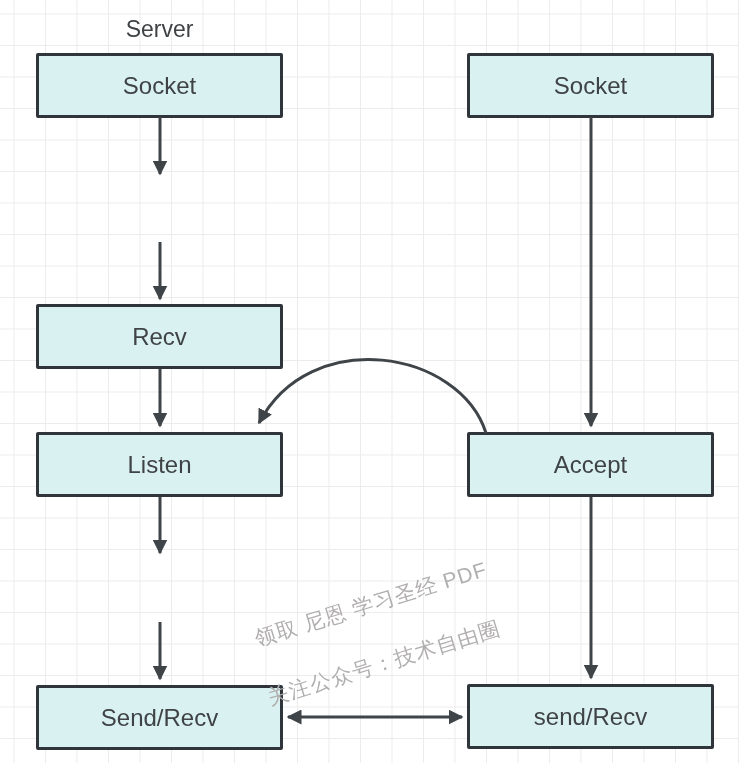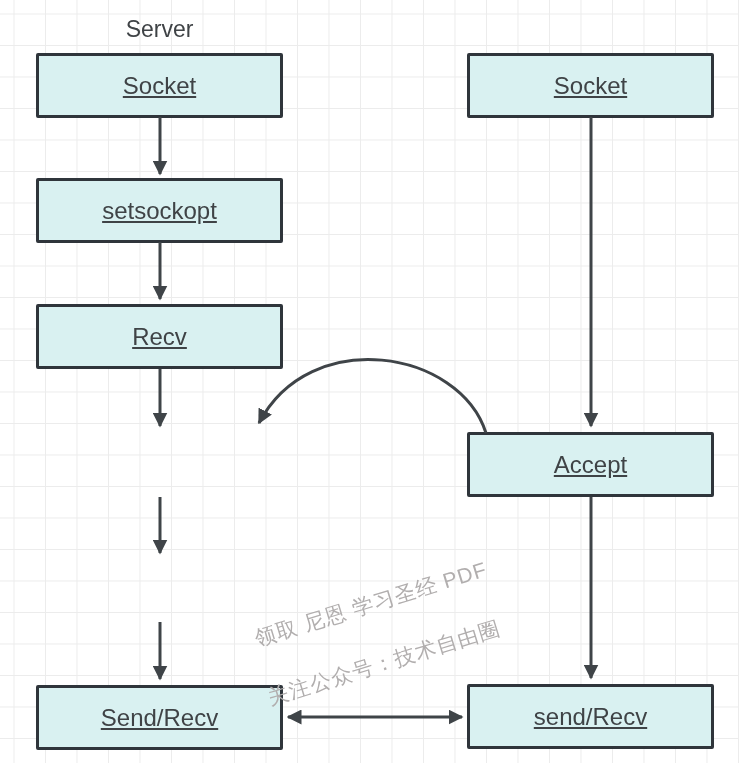--- a/index.html
+++ b/index.html
@@ -41,21 +41,20 @@
     position:absolute;
     width:247px;height:65px;
     box-sizing:border-box;
     background:var(--box-fill);
     border:3px solid var(--box-border);
     border-radius:2px;
     display:flex;align-items:center;justify-content:center;
     font-size:24px;
     color:var(--text);
     z-index:1;
-    text-decoration:underline;
   }
   svg.arrows{
     position:absolute;left:0;top:0;
     z-index:3;
     pointer-events:none;
   }
   svg.arrows path{
     fill:none;
     stroke:var(--arrow);
     stroke-width:3;
@@ -94,22 +93,22 @@
     <path d="M 160 622 L 160 679" marker-end="url(#ah)"></path>
     <path d="M 591 117 L 591 426" marker-end="url(#ah)"></path>
     <path d="M 591 497 L 591 678" marker-end="url(#ah)"></path>
     <path d="M 486 433 C 460 350 310 325 259 423" marker-end="url(#ah)"></path>
     <path d="M 288 717 L 462 717" marker-start="url(#ah)" marker-end="url(#ah)"></path>
   </svg>
 
   <div class="col-title" style="left:36px">Server</div>
 
   <div class="node" style="left:36px;top:53px">Socket</div>
-  <div class="node" style="left:36px;top:178px">setsockopt</div>
   <div class="node" style="left:36px;top:304px">Recv</div>
+  <div class="node" style="left:36px;top:432px">Listen</div>
   <div class="node" style="left:36px;top:685px">Send/Recv</div>
 
   <div class="node" style="left:467px;top:53px">Socket</div>
   <div class="node" style="left:467px;top:432px">Accept</div>
   <div class="node" style="left:467px;top:684px">send/Recv</div>
 
   <div class="wm wm1">领取 尼恩 学习圣经 PDF</div>
   <div class="wm wm2">关注公众号：技术自由圈</div>
 
 </div>

